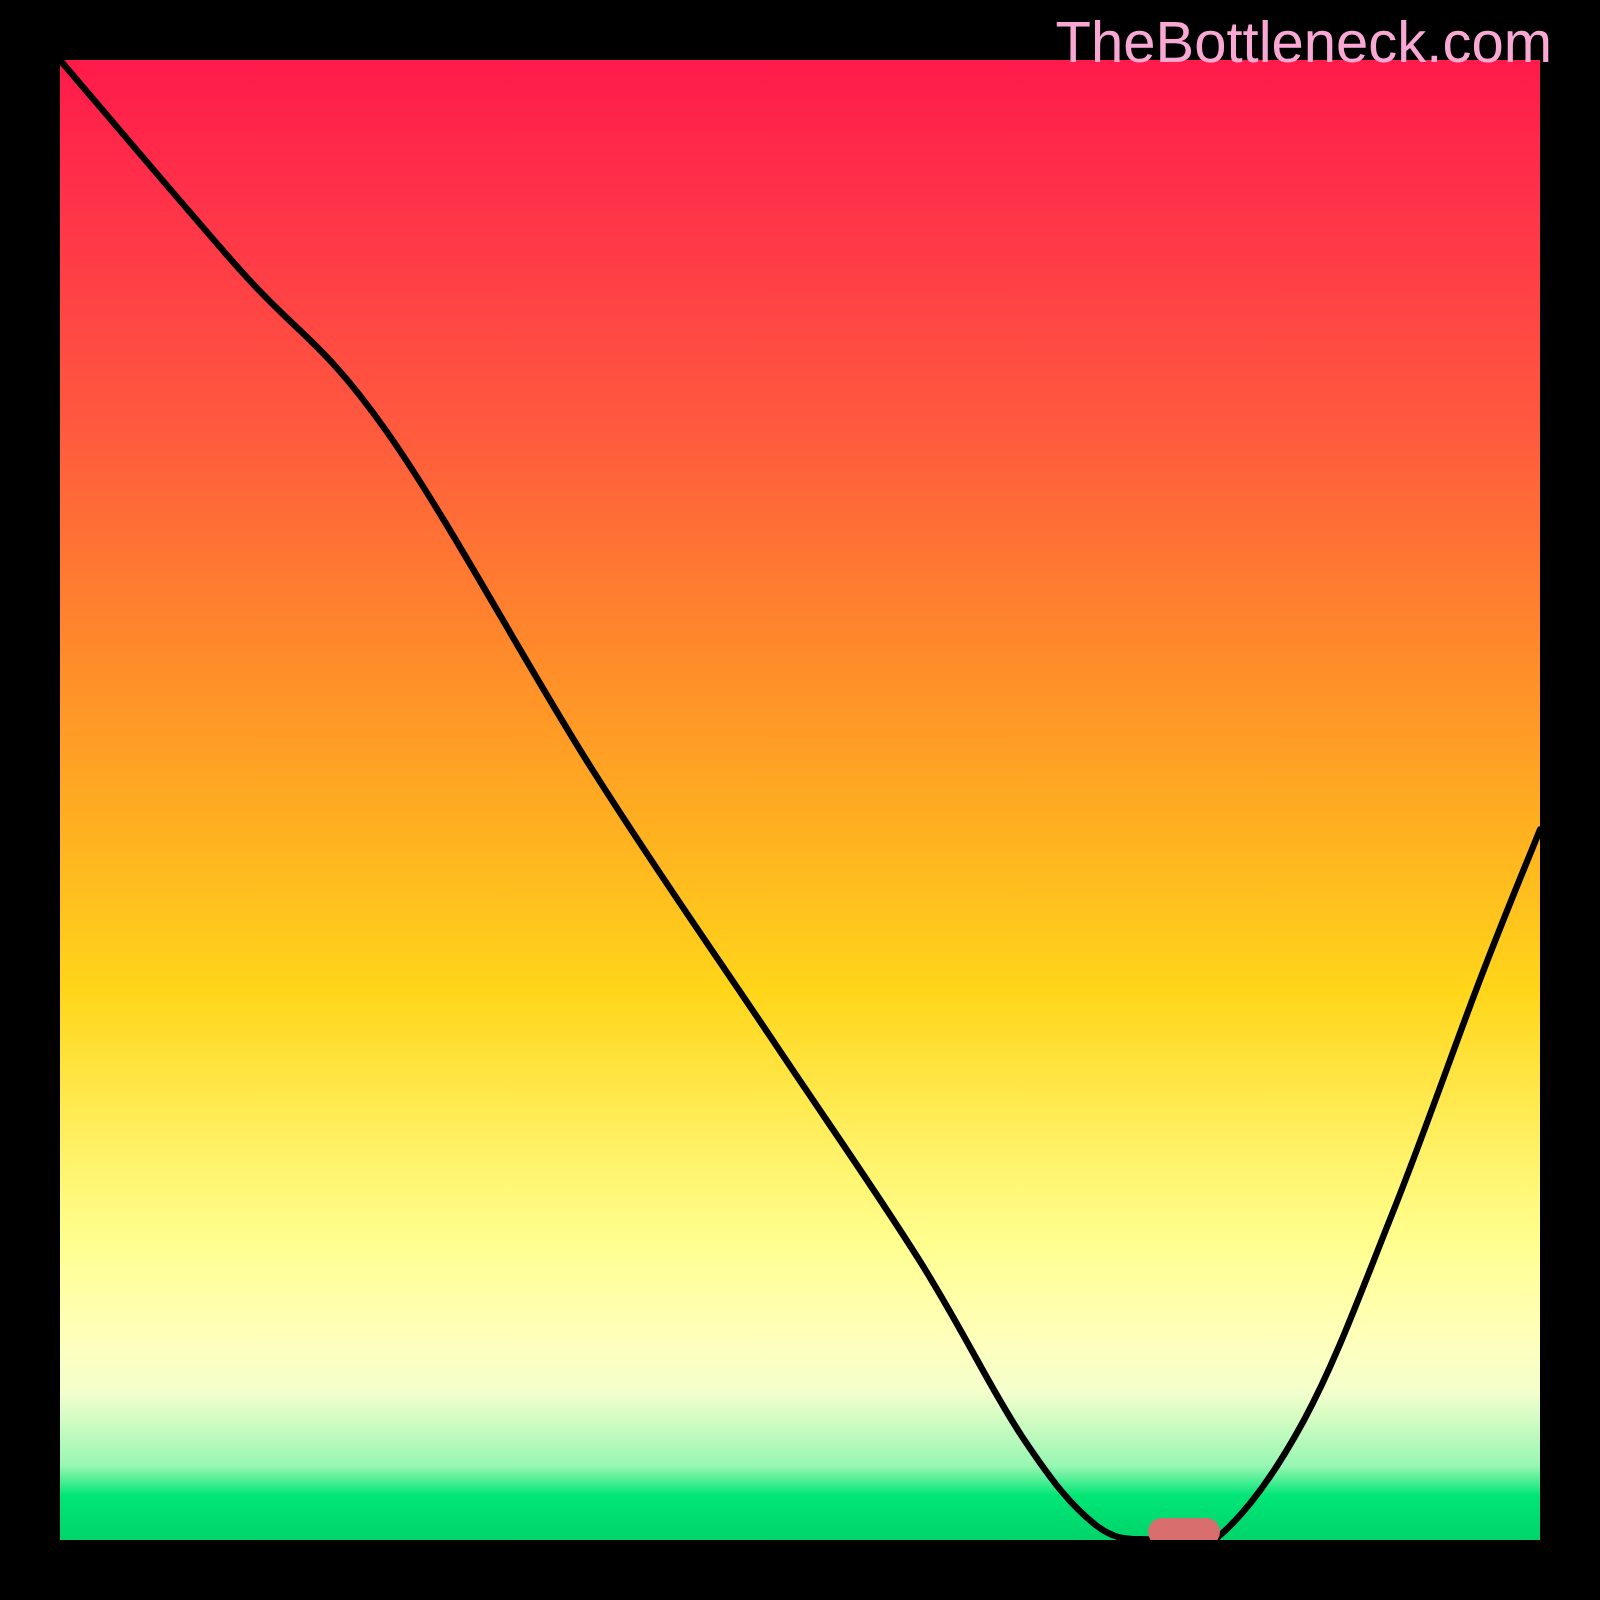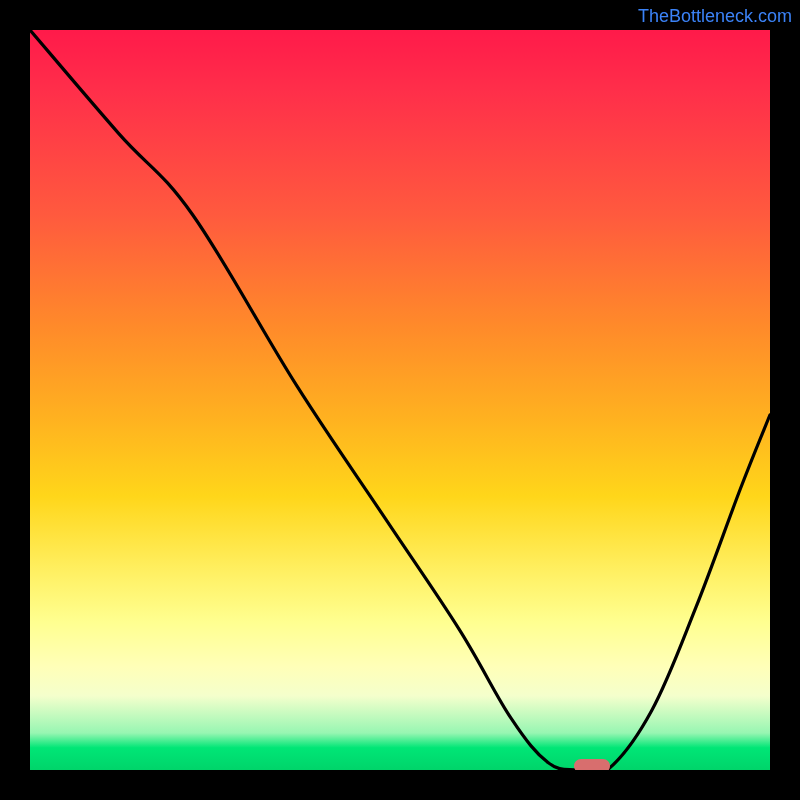--- a/index.html
+++ b/index.html
@@ -8,23 +8,23 @@
     width: 800px;
     height: 800px;
     background: #000;
     position: relative;
     overflow: hidden;
     font-family: Arial, sans-serif;
   }
   .watermark {
     position: absolute;
     top: 6px;
-    right: 8px;
-    color: #3b82f6;
-    font-size: 18px;
+    right: 24px;
+    color: #f9a8d4;
+    font-size: 29px;
     font-weight: 500;
     z-index: 10;
     letter-spacing: 0px;
   }
   .plot-area {
     position: absolute;
     left: 30px;
     top: 30px;
     width: 740px;
     height: 740px;

